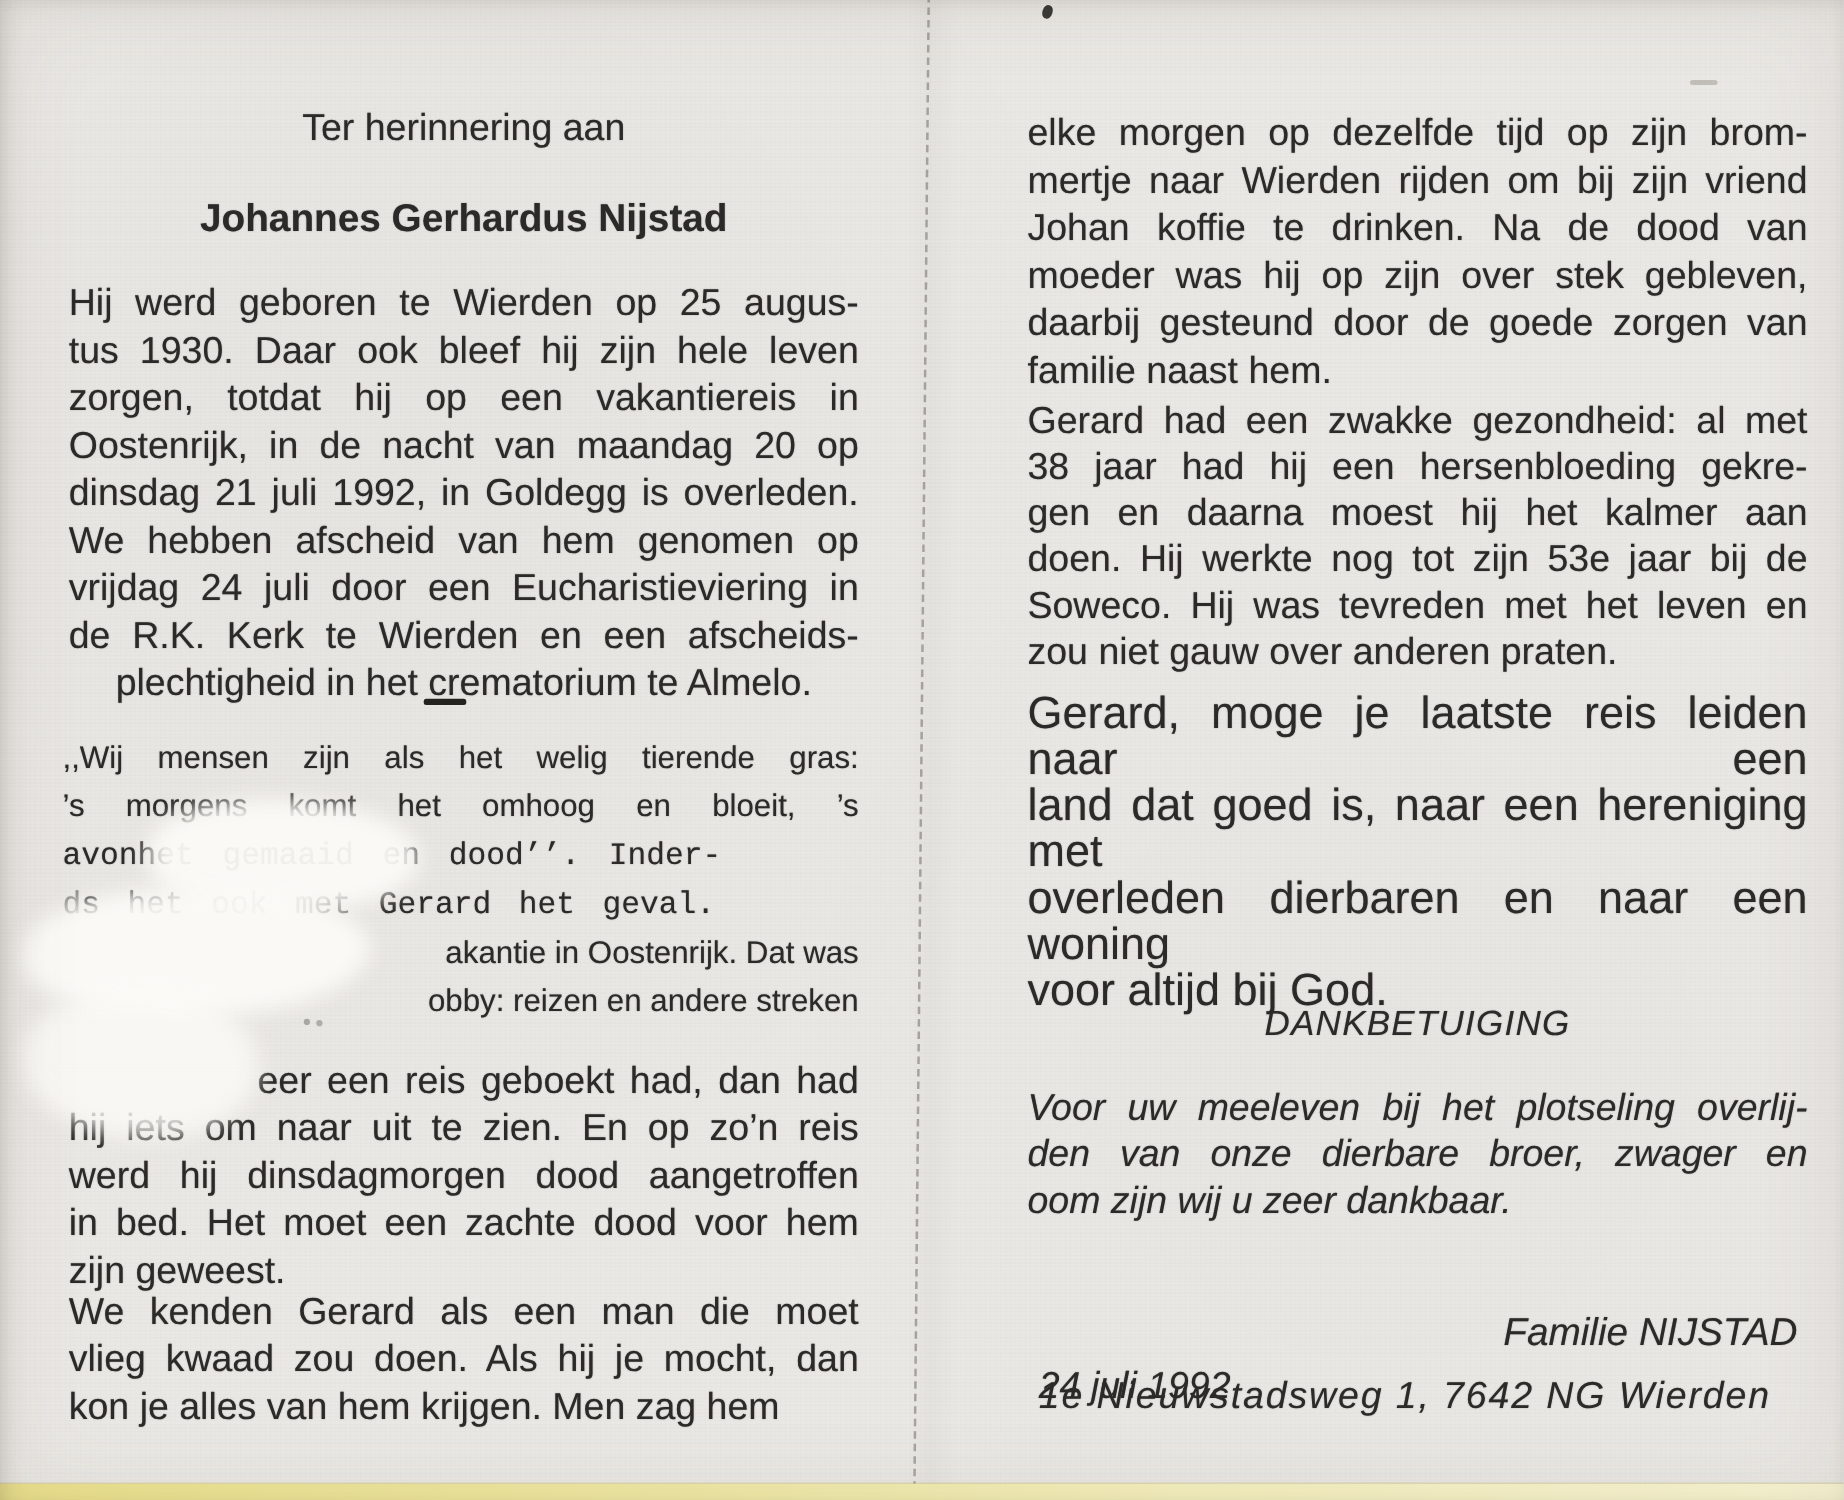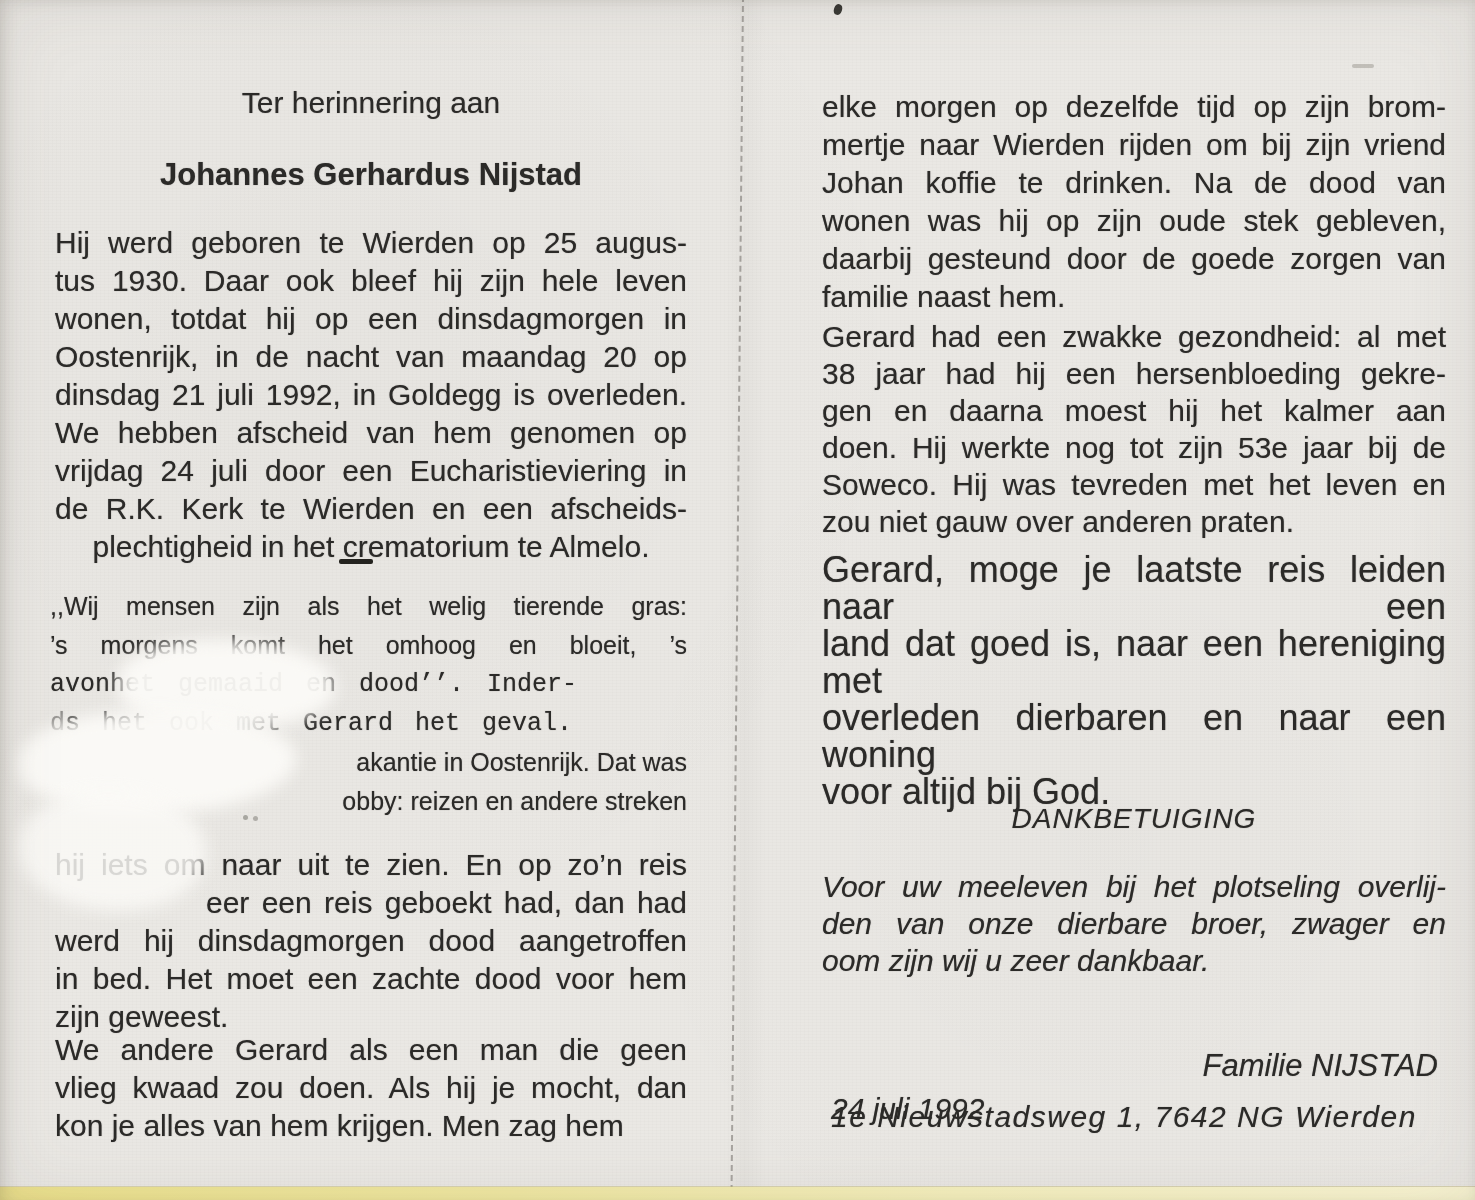--- a/index.html
+++ b/index.html
@@ -86,21 +86,21 @@
 
   <div class="fold-shade"></div>
   <div class="fold"></div>
 
   <div class="blk soft" id="lheader">Ter herinnering aan</div>
   <div class="blk soft" id="lname">Johannes Gerhardus Nijstad</div>
 
   <div class="blk soft par last-center" id="lpara1">
       <span class="row" style="">Hij werd geboren te Wierden op 25 augus-</span>
       <span class="row" style="">tus 1930. Daar ook bleef hij zijn hele leven</span>
-      <span class="row" style="">wonen, totdat hij op een dinsdagmorgen in</span>
+      <span class="row" style="">zorgen, totdat hij op een vakantiereis in</span>
       <span class="row" style="">Oostenrijk, in de nacht van maandag 20 op</span>
       <span class="row" style="">dinsdag 21 juli 1992, in Goldegg is overleden.</span>
       <span class="row" style="">We hebben afscheid van hem genomen op</span>
       <span class="row" style="">vrijdag 24 juli door een Eucharistieviering in</span>
       <span class="row" style="">de R.K. Kerk te Wierden en een afscheids-</span>
       <span class="row" style="">plechtigheid in het crematorium te Almelo.</span>
     </div>
 
   <div class="blk" id="divider"></div>
 
@@ -113,38 +113,38 @@
     </span>
     <span class="row frag">
       <span class="ghost">d</span>
       <span class="ws7">s het ook met Gerard het geval.</span>
     </span>
     <span class="row right-align" style="">akantie in Oostenrijk. Dat was</span>
     <span class="row right-align" style="">obby: reizen en andere streken</span>
   </div>
 
   <div class="blk soft" id="lpara3">
+    <span class="row right-align ws4" style="">eer een reis geboekt had, dan had</span>
     <span class="row" style="">hij iets om naar uit te zien. En op zo’n reis</span>
-    <span class="row right-align ws4" style="">eer een reis geboekt had, dan had</span>
     <span class="row" style="">werd hij dinsdagmorgen dood aangetroffen</span>
     <span class="row" style="">in bed. Het moet een zachte dood voor hem</span>
     <span class="row plain" style="">zijn geweest.</span>
   </div>
 
   <div class="blk soft par" id="lpara4">
-      <span class="row" style="">We andere Gerard als een man die geen</span>
+      <span class="row" style="">We kenden Gerard als een man die moet</span>
       <span class="row" style="">vlieg kwaad zou doen. Als hij je mocht, dan</span>
       <span class="row" style="">kon je alles van hem krijgen. Men zag hem</span>
     </div>
 
   <div class="blk soft par" id="rpara1">
       <span class="row" style="">elke morgen op dezelfde tijd op zijn brom-</span>
       <span class="row" style="">mertje naar Wierden rijden om bij zijn vriend</span>
       <span class="row" style="">Johan koffie te drinken. Na de dood van</span>
-      <span class="row" style="">wonen was hij op zijn oude stek gebleven,</span>
+      <span class="row" style="">moeder was hij op zijn over stek gebleven,</span>
       <span class="row" style="">daarbij gesteund door de goede zorgen van</span>
       <span class="row" style="">familie naast hem.</span>
     </div>
 
   <div class="blk soft par" id="rpara2">
       <span class="row" style="">Gerard had een zwakke gezondheid: al met</span>
       <span class="row" style="">38 jaar had hij een hersenbloeding gekre-</span>
       <span class="row" style="">gen en daarna moest hij het kalmer aan</span>
       <span class="row" style="">doen. Hij werkte nog tot zijn 53e jaar bij de</span>
       <span class="row" style="">Soweco. Hij was tevreden met het leven en</span>

